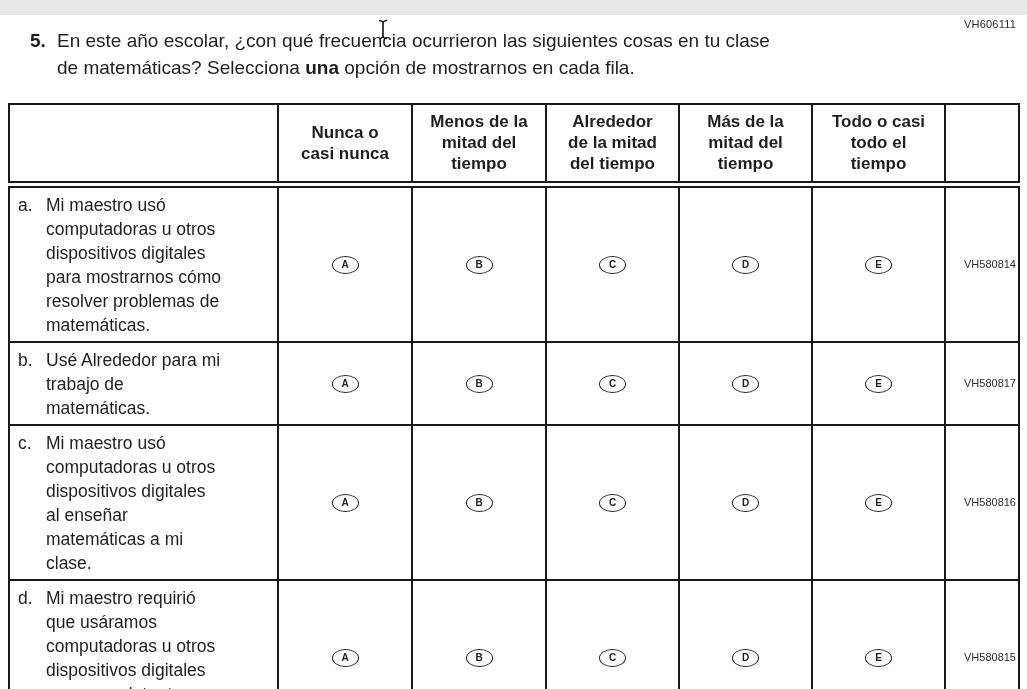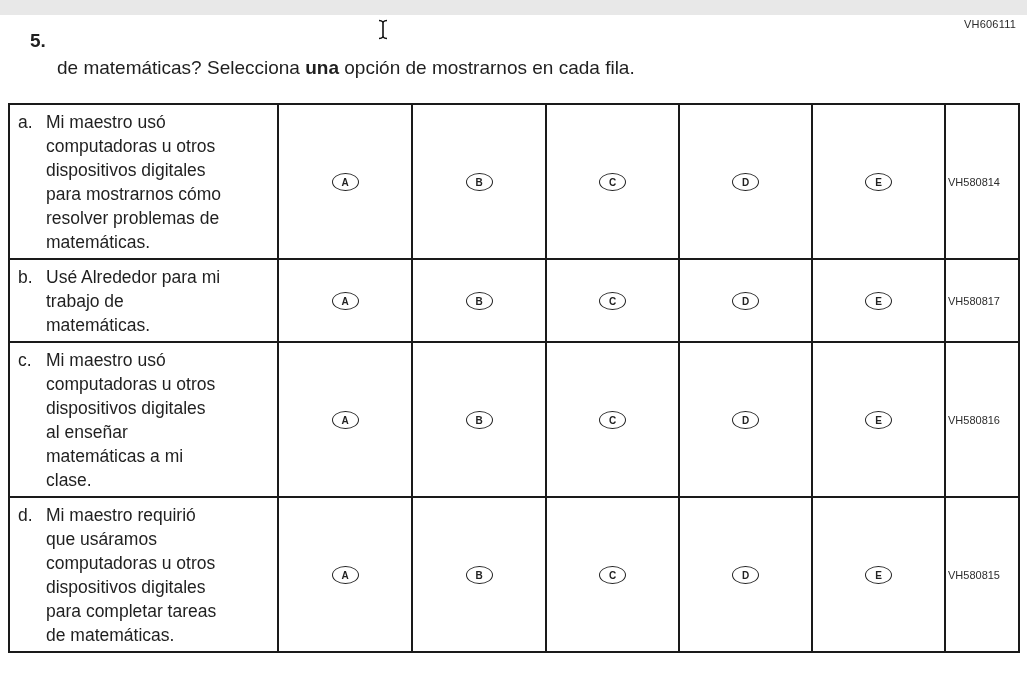--- a/index.html
+++ b/index.html
@@ -89,21 +89,21 @@
     border: 1.5px solid #222222;
     border-radius: 50%;
     font-size: 10px;
     font-weight: bold;
     color: #222222;
     background: #fff;
     cursor: pointer;
     user-select: none;
   }
   td.code {
-    text-align: left;
+    text-align: right;
     vertical-align: middle;
     font-size: 11px;
     color: #2d2d2d;
     padding: 9px 2px;
   }
   .stub {
     position: absolute;
     width: 2px;
     height: 8px;
     top: 681px;
@@ -112,40 +112,58 @@
 </style>
 </head>
 <body>
 
 <div class="page">
 
   <div class="form-code">VH606111</div>
 
   <div class="question">
     <span class="qnum">5.</span>
-    <div class="qtext"><br><span>de matemáticas? Selecciona </span><b>una</b><span> opción de mostrarnos en cada fila.</span></div>
+    <div class="qtext"><span>En este año escolar, ¿con qué frecuencia ocurrieron las siguientes cosas en tu clase</span><br><span>de matemáticas? Selecciona </span><b>una</b><span> opción de mostrarnos en cada fila.</span></div>
   </div>
 
   <svg class="cursor-ibeam" viewBox="0 0 12 21">
     <path d="M2 1.5 C4 1.5 5 2 6 3 C7 2 8 1.5 10 1.5" fill="none" stroke="#111" stroke-width="1.4"></path>
     <line x1="6" y1="2.5" x2="6" y2="18.5" stroke="#111" stroke-width="1.6"></line>
     <path d="M2 19.5 C4 19.5 5 19 6 18 C7 19 8 19.5 10 19.5" fill="none" stroke="#111" stroke-width="1.4"></path>
   </svg>
 
   <table class="qtable">
     <colgroup>
       <col style="width:269px">
       <col style="width:134px">
       <col style="width:134px">
       <col style="width:133px">
       <col style="width:133px">
       <col style="width:133px">
       <col style="width:74px">
     </colgroup>
     <tbody>
+        <tr class="head" style="height:80px">
+      <th></th>
+      <th>Nunca o
+casi nunca</th>
+      <th>Menos de la
+mitad del
+tiempo</th>
+      <th>Alrededor
+de la mitad
+del tiempo</th>
+      <th>Más de la
+mitad del
+tiempo</th>
+      <th>Todo o casi
+todo el
+tiempo</th>
+      <th></th>
+    </tr>
 
     <tr style="height:150px">
       <td class="stmt">
         <div class="stmt-inner">
           <span class="row-label">a.</span>
           <span class="row-text">Mi maestro usó
 computadoras u otros
 dispositivos digitales
 para mostrarnos cómo
 resolver problemas de

